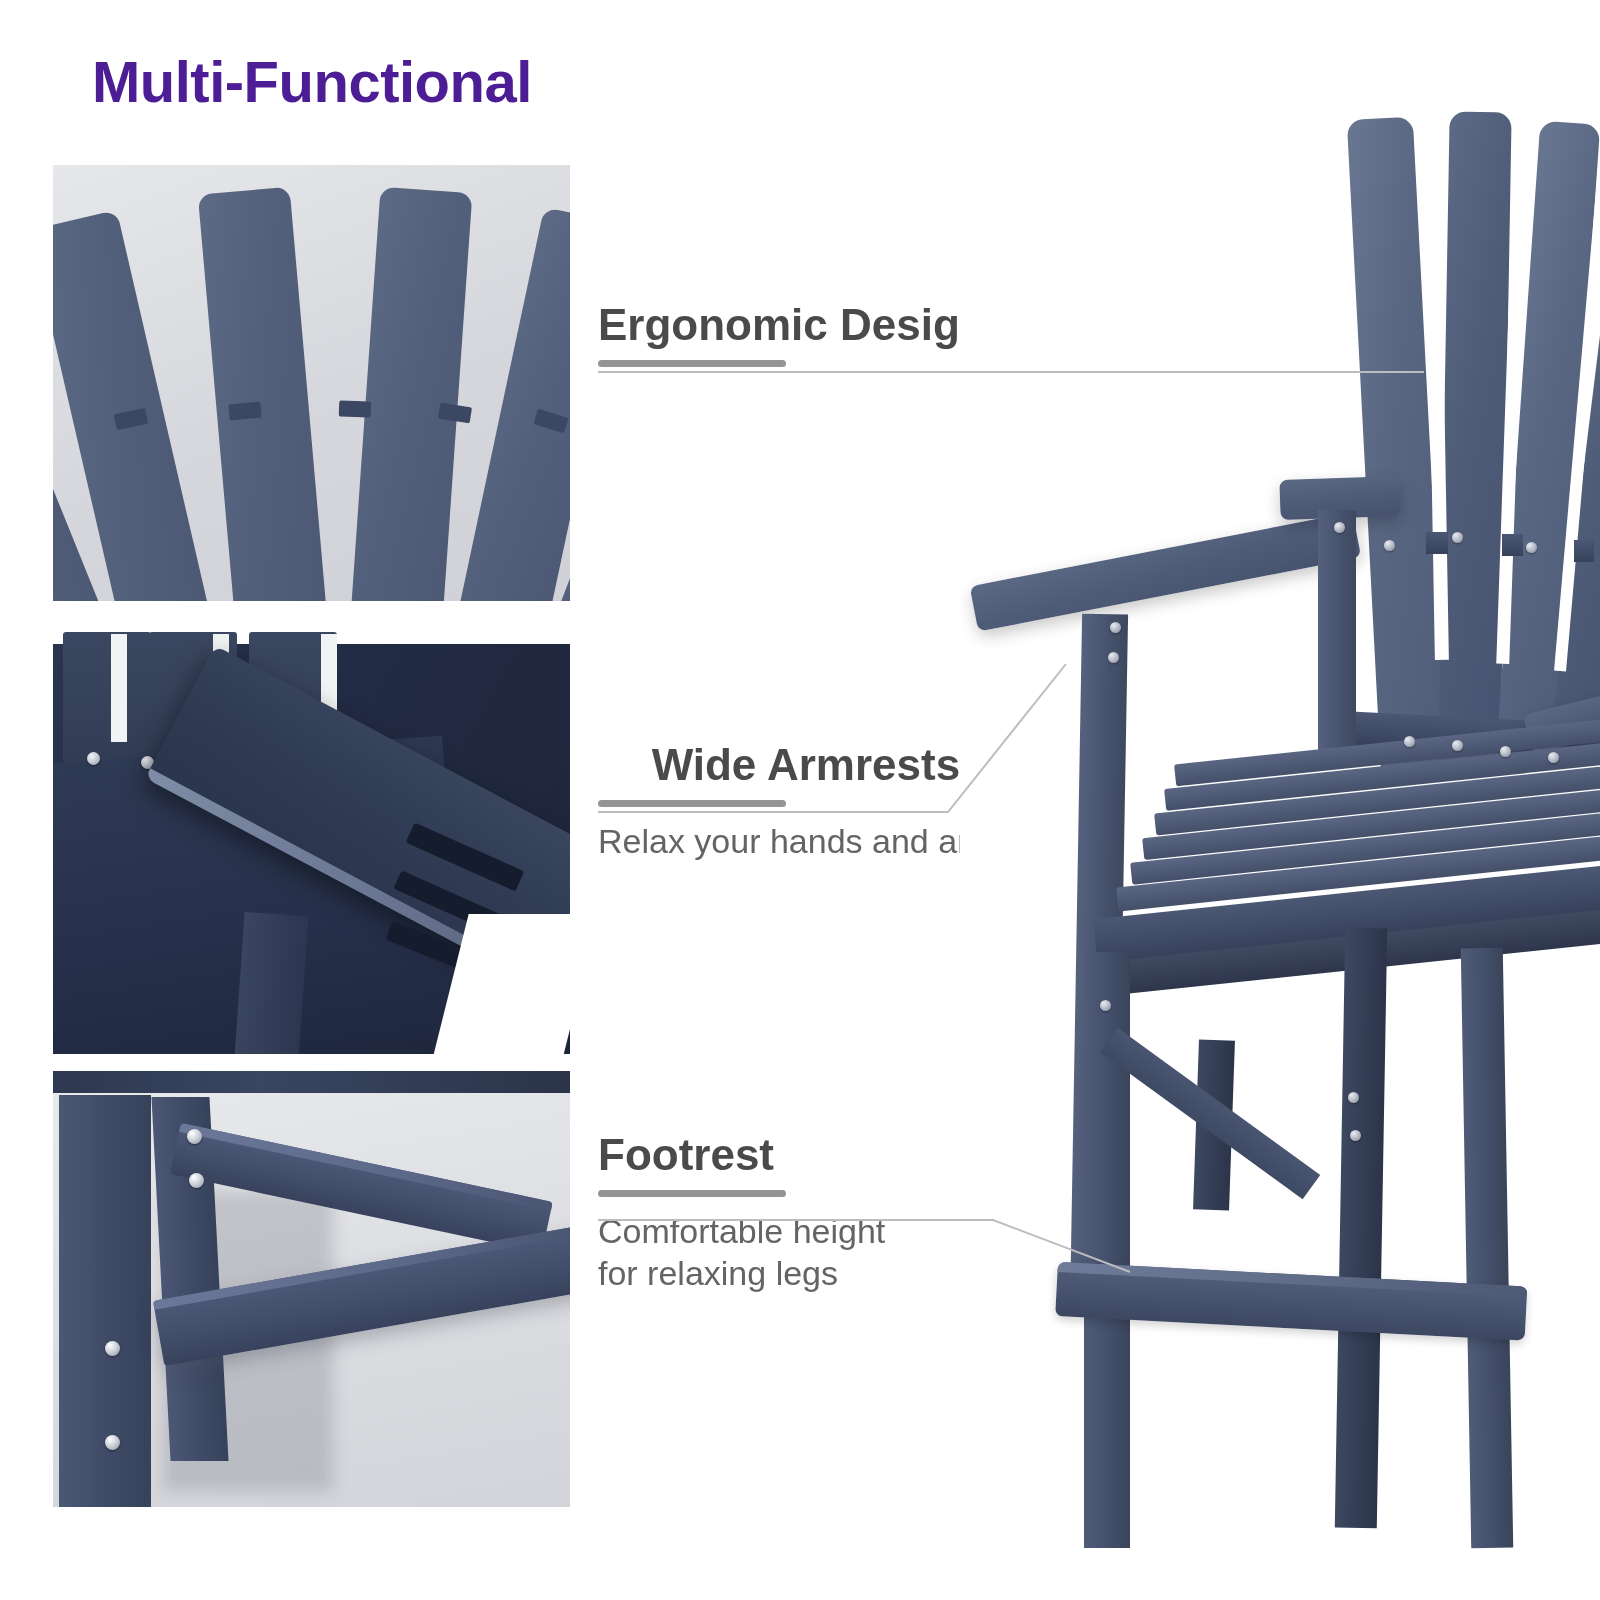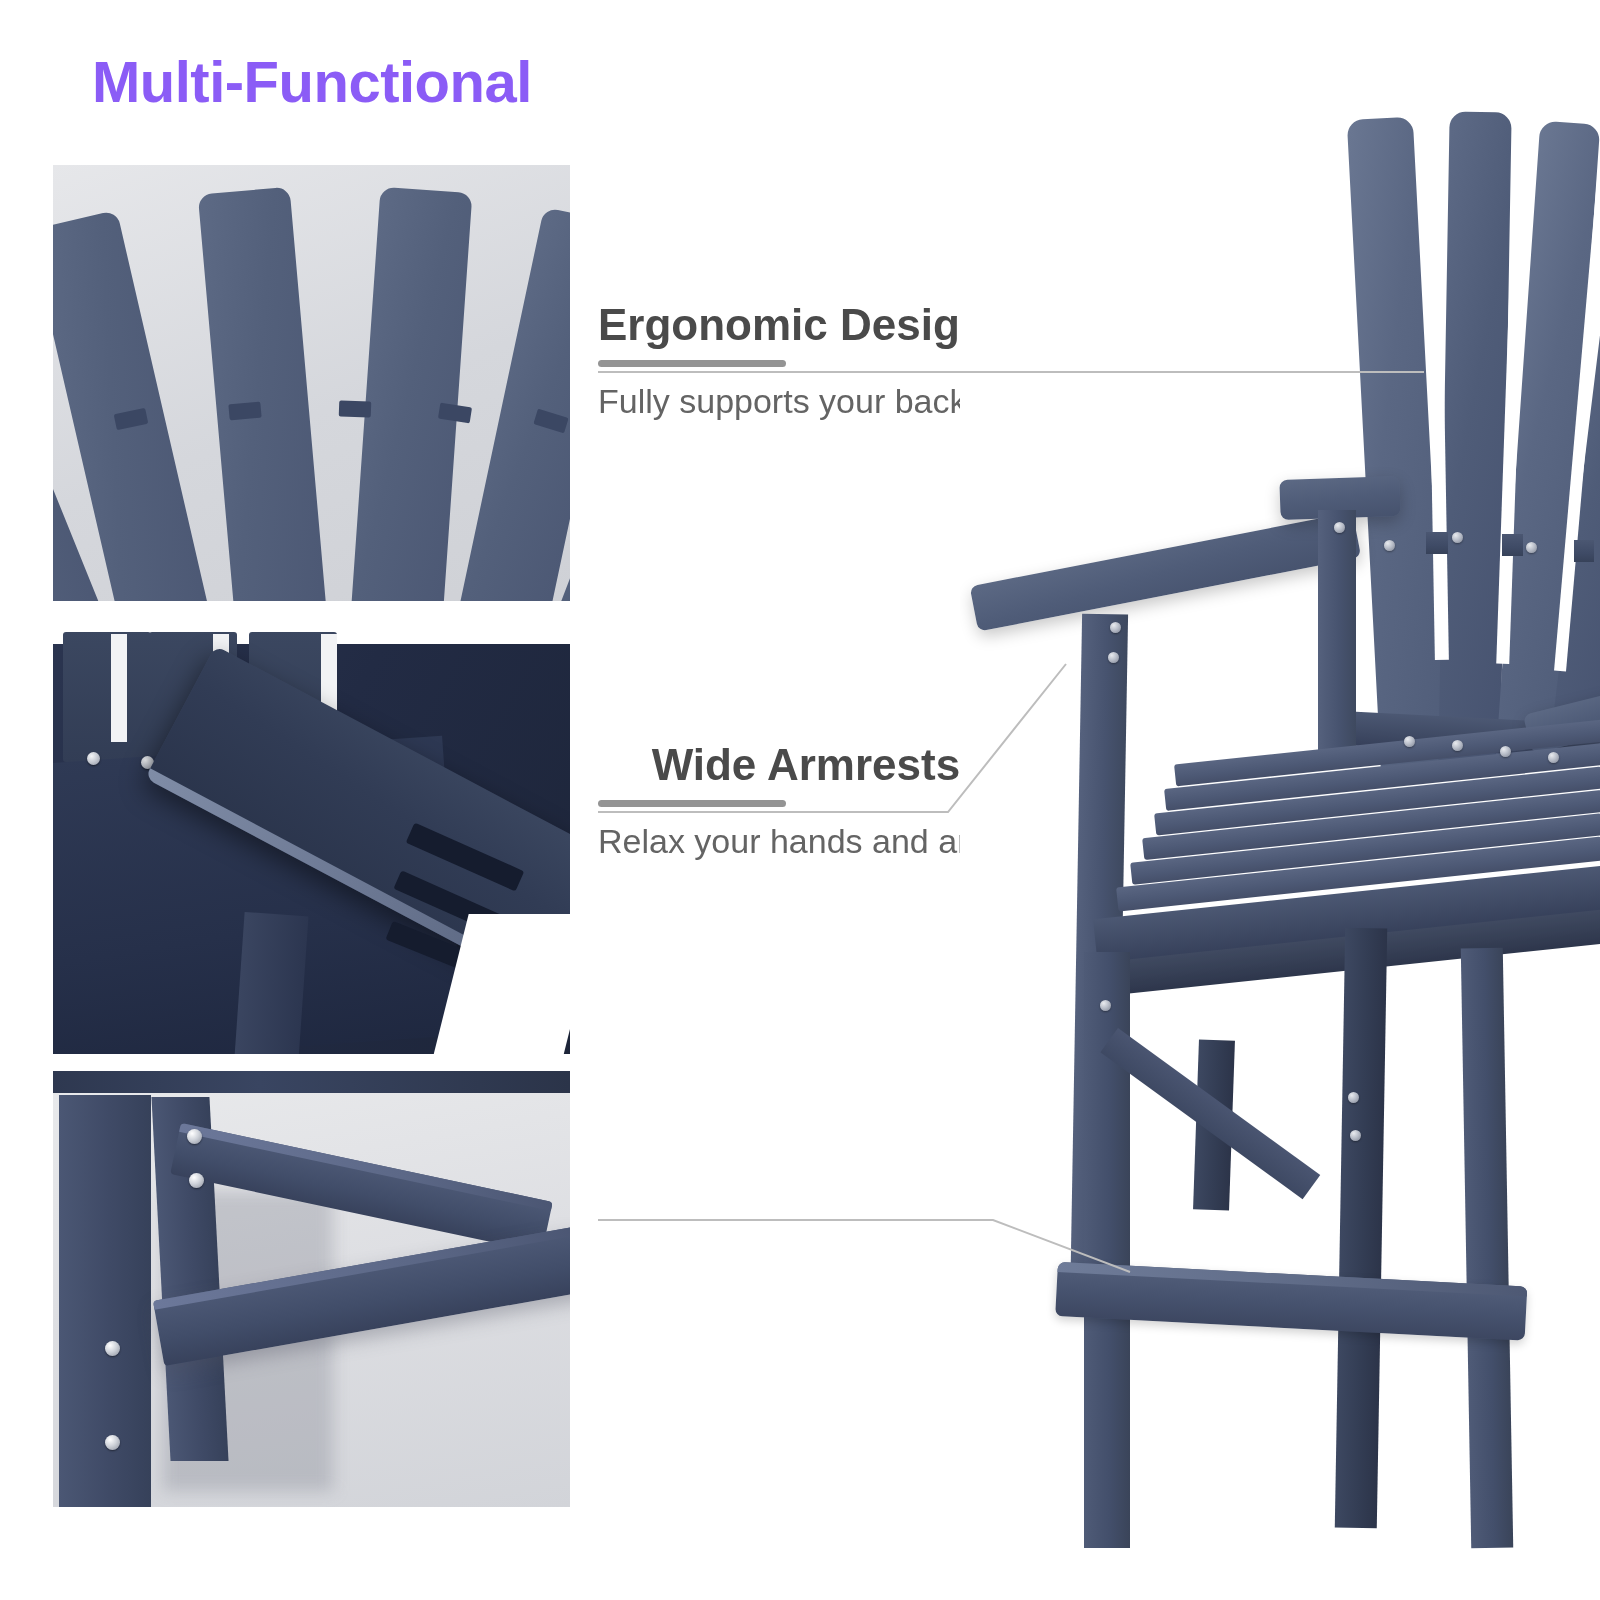--- a/index.html
+++ b/index.html
@@ -17,21 +17,21 @@
     font-family: "Liberation Sans", "DejaVu Sans", sans-serif;
   }
 
   
   #page-title {
     position: absolute;
     left: 92px;
     top: 48px;
     font-size: 58px;
     font-weight: bold;
-    color: #8b5cf6;
+    color: #4c1d95;
     letter-spacing: -0.5px;
     white-space: nowrap;
   }
 
   
   .thumb {
     position: absolute;
     left: 53px;
     width: 517px;
     height: 436px;
@@ -354,29 +354,34 @@
       <div class="t3-screw" style="left:134px; top:58px;"></div>
       <div class="t3-screw" style="left:136px; top:102px;"></div>
       <div class="t3-screw" style="left:52px;  top:270px;"></div>
       <div class="t3-screw" style="left:52px;  top:364px;"></div>
     </div>
   </div>
 
   <div class="feature" id="feature-ergonomic">
     <div class="feature-title">Ergonomic Design</div>
     <div class="feature-rule"></div>
-    <div class="feature-sub">Fully supports your back</div>
   </div>
 
   <div class="feature" id="feature-armrests">
     <div class="feature-title">Wide Armrests</div>
     <div class="feature-rule"></div>
     <div class="feature-sub">Relax your hands and arms</div>
   </div>
 
+  <div class="feature" id="feature-footrest">
+    <div class="feature-title">Footrest</div>
+    <div class="feature-rule"></div>
+    <div class="feature-sub">Comfortable height
+for relaxing legs</div>
+  </div>
 
   <div id="chair-photo">
 
     <div class="ch ch-backslat" style="left:404px; top:118px;  width:66px;  height:660px; transform:rotate(-3deg);"></div>
     <div class="ch ch-backslat dk" style="left:484px; top:112px;  width:62px;  height:650px; transform:rotate(1deg);"></div>
     <div class="ch ch-backslat" style="left:558px; top:122px;  width:60px;  height:640px; transform:rotate(4deg);"></div>
     <div class="ch ch-backslat dk" style="left:626px; top:138px;  width:56px;  height:626px; transform:rotate(7deg);"></div>
 
     <div class="ch ch-gap" style="left:470px; top:100px; width:14px; height:560px; transform:rotate(-1deg);"></div>
     <div class="ch ch-gap" style="left:546px; top:104px; width:13px; height:560px; transform:rotate(2deg);"></div>

